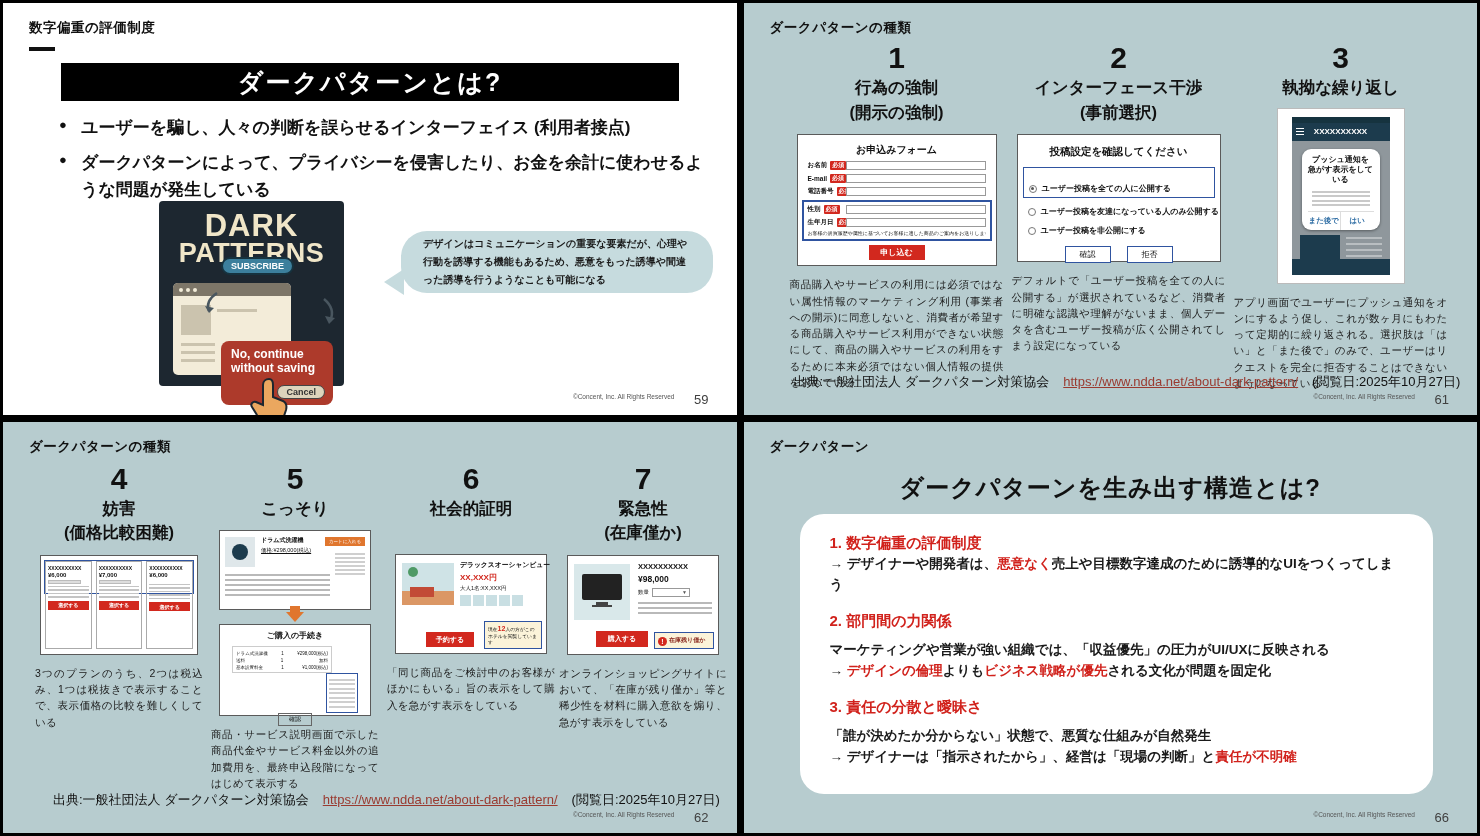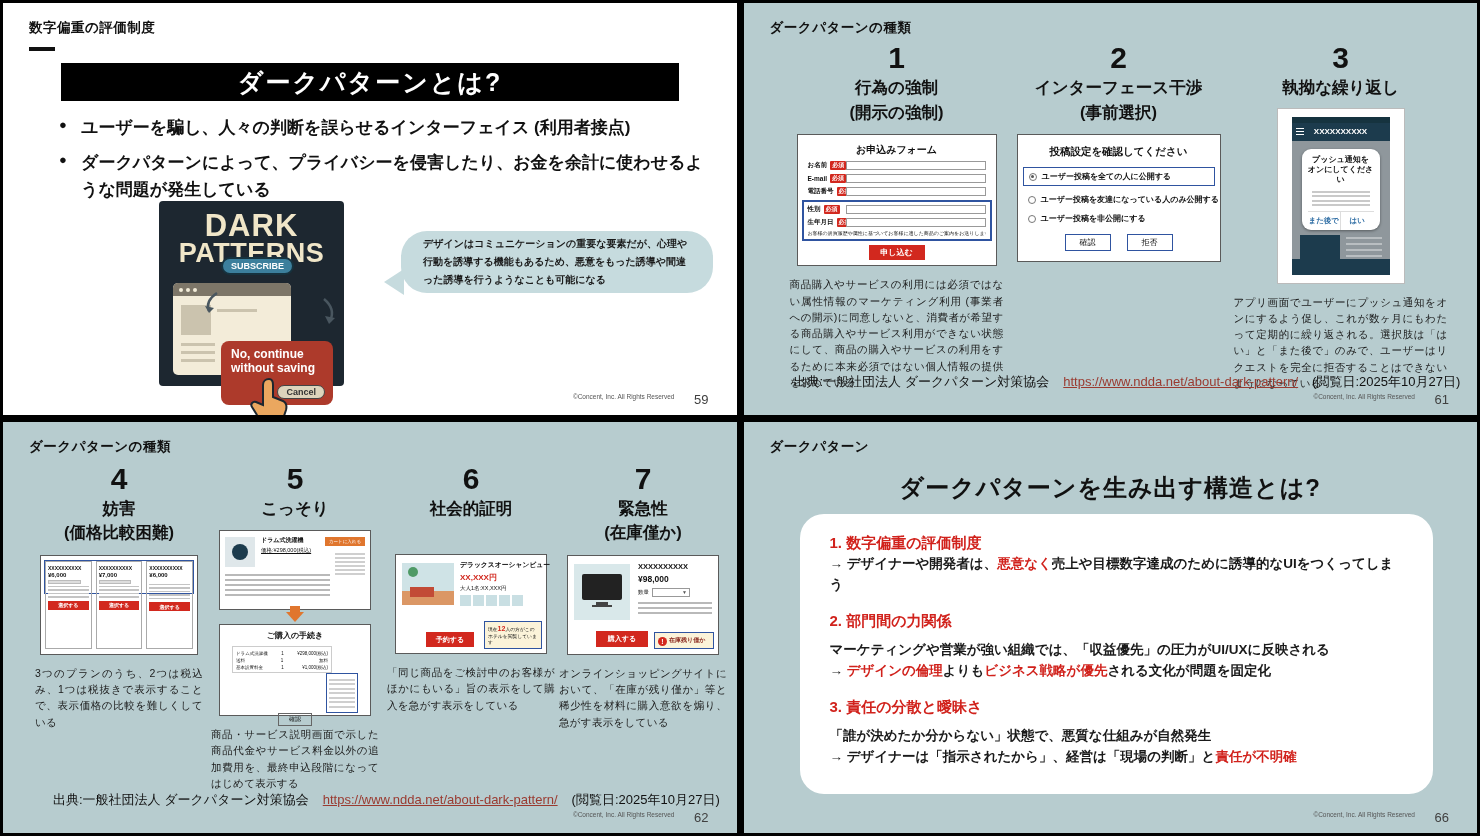--- a/index.html
+++ b/index.html
@@ -61,21 +61,21 @@
   .f-note { font-size:5px; white-space:nowrap; overflow:hidden; margin-top:3px; }
   .f-sub { width:56px; margin:4px auto 0; font-size:8px; padding:2px 0; }
 
   
   .dlg61 { width:204px; height:128px; padding:10px 10px 0; }
   .d-title { text-align:center; font-size:10.5px; font-weight:bold; }
   .d-opt { display:flex; align-items:center; gap:5px; font-size:8px; font-weight:bold; margin-top:8px; white-space:nowrap; }
   .d-opt .radio { width:8px; height:8px; border:1px solid #777; border-radius:50%; flex:none; position:relative; }
   .d-opt .radio.sel::after { content:""; position:absolute; inset:1.5px; background:#555; border-radius:50%; }
   .d-first { border:1.5px solid #2f54a0; padding:3px 5px; margin:8px -5px 0; }
-  .d-first .d-opt { margin-top:0;font-family:Liberation Mono, monospace; }
+  .d-first .d-opt { margin-top:12px;font-family:Liberation Mono, monospace; }
   .d-btns { display:flex; justify-content:center; gap:16px; margin-top:10px; }
   .d-btn { border:1px solid #2f54a0; font-size:8px; padding:2px 14px; background:#fff; }
 
   
   .phone-wrap { width:128px; height:176px; background:#fff; border:1px solid #bbb; margin:10px auto 0; padding:8px 14px; }
   .phone { width:100%; height:100%; background:#8f979c; position:relative; overflow:hidden; }
   .ph-status { height:6px; background:#16333f; }
   .ph-head { height:18px; background:#1c3b4d; color:#fff; font-size:8px; font-weight:bold; text-align:center; line-height:18px; position:relative; }
   .ph-burger { position:absolute; left:4px; top:5px; width:8px; }
   .ph-burger i { display:block; height:1.5px; background:#fff; margin-bottom:1.5px; }
@@ -282,39 +282,40 @@
         </div>
         <div class="d-opt">
           <span class="radio"></span>
           <span>ユーザー投稿を非公開にする</span>
         </div>
         <div class="d-btns">
           <span class="d-btn">確認</span>
           <span class="d-btn">拒否</span>
         </div>
       </div>
+      <div class="cbody">デフォルトで「ユーザー投稿を全ての人に公開する」が選択されているなど、消費者に明確な認識や理解がないまま、個人データを含むユーザー投稿が広く公開されてしまう設定になっている</div>
     </div>
 
     <div class="col" style="top:40px; left:490px; width:214px;">
       <div class="bignum">3</div>
       <div class="ctitle">執拗な繰り返し</div>
       <div class="phone-wrap">
         <div class="phone">
           <div class="ph-status"></div>
           <div class="ph-head">
             <span class="ph-burger">
                 <i></i>
                 <i></i>
                 <i></i>
               </span>
             <span>XXXXXXXXXX</span>
           </div>
           <div class="ph-dialog">
             <div class="ph-dt">プッシュ通知を</div>
-            <div class="ph-dt">オンにしてください</div>
+            <div class="ph-dt">急がす表示をしている</div>
             <div class="ph-lines">
               <div class="tline"></div>
                 <div class="tline"></div>
               <div class="tline"></div>
                 <div class="tline"></div>
             </div>
             <div class="ph-btns">
               <div class="ph-btn">また後で</div>
               <div class="ph-btn">はい</div>
             </div>

